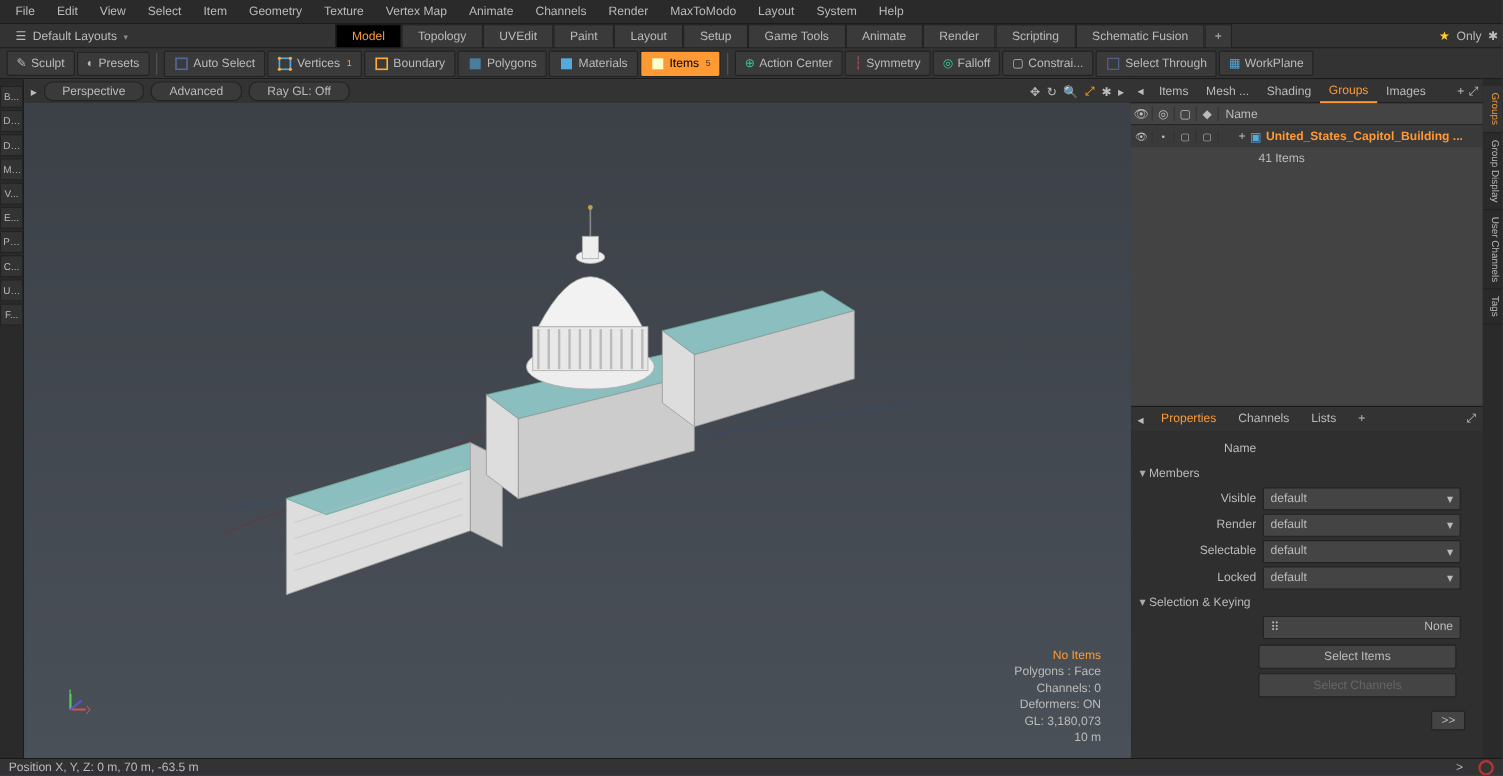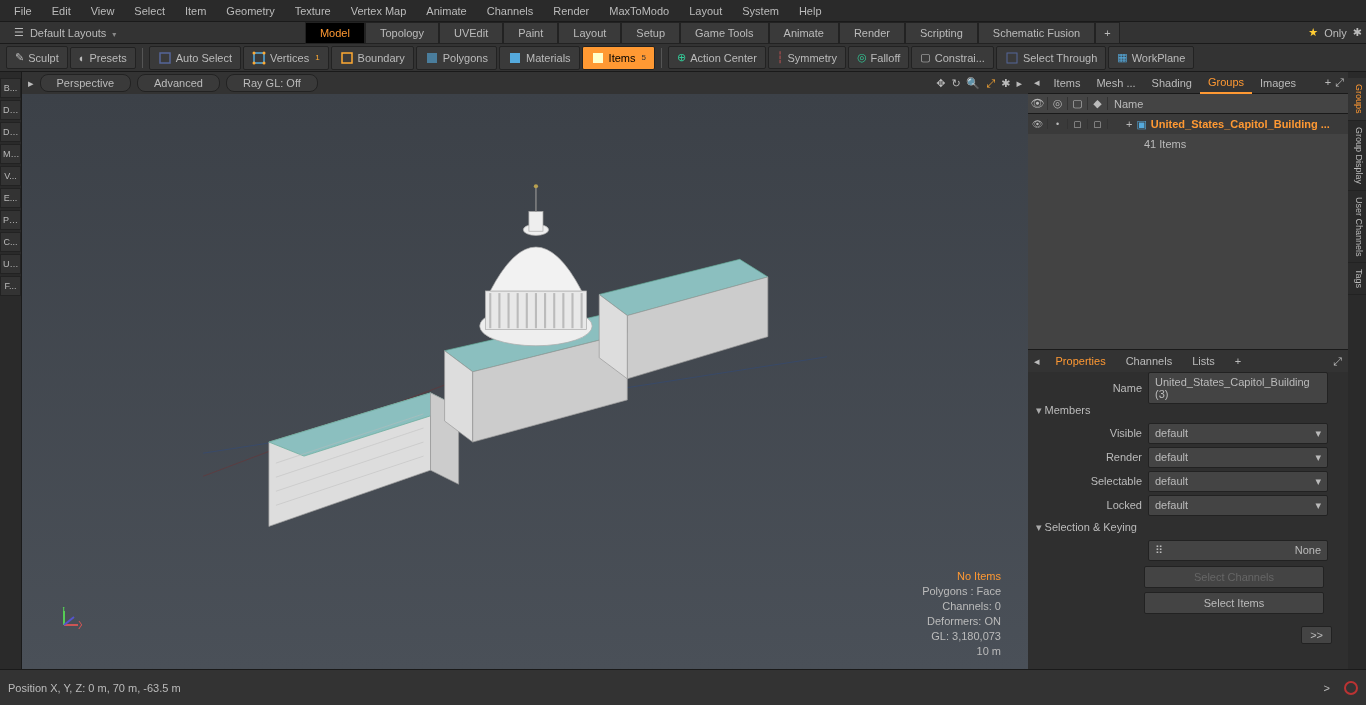--- a/index.html
+++ b/index.html
@@ -55,21 +55,21 @@
 .proprow{display:flex;align-items:center;height:24px;gap:6px}
 .proprow .lbl{width:108px;text-align:right}
 .proprow .val{flex:1;background:#444;border:1px solid #222;padding:3px 6px;border-radius:2px;cursor:pointer;display:flex;justify-content:space-between;max-width:180px}
 .sectionhdr{padding:4px 2px;color:#aaa;cursor:pointer}
 .selbtn{background:#444;border:1px solid #222;padding:4px;text-align:center;margin:4px 10px 4px 110px;border-radius:2px;cursor:pointer;max-width:180px}
 .selbtn.dis{color:#666}
 .arrowbtn{background:#444;border:1px solid #222;padding:2px 8px;border-radius:2px;cursor:pointer;float:right;margin:8px 10px}
 .sidetabs{width:18px;background:#2a2a2a;display:flex;flex-direction:column;padding-top:6px}
 .sidetabs .st{writing-mode:vertical-rl;padding:6px 2px;font-size:9px;cursor:pointer;text-align:center;border-bottom:1px solid #222}
 .sidetabs .st.active{color:#ff9933;background:#333}
-.statusbar{height:36px;background:#333;display:flex;align-items:center;padding:0 8px;border-top:1px solid #1a1a1a}
+.statusbar{height:16px;background:#333;display:flex;align-items:center;padding:0 8px;border-top:1px solid #1a1a1a}
 .statusbar .cmd{flex:1;max-width:280px;background:#3a3a3a;border:1px solid #222;padding:3px 8px;border-radius:8px;margin-left:auto}
 .statusbar .rec{width:14px;height:14px;border:2px solid #b33;border-radius:50%;margin-left:8px;cursor:pointer}
 .carrot::after{content:"▾";font-size:8px;margin-left:6px;color:#888}
 svg{display:block}
 </style>
 </head>
 <body>
 
 <div class="menubar">
   <span class="mi">File</span>
@@ -350,23 +350,20 @@
           <span style="padding:0 6px">◂</span>
           <span class="pt active">Properties</span>
           <span class="pt">Channels</span>
           <span class="pt">Lists</span>
           <span class="pt">+</span>
           <span style="margin-left:auto;padding-right:6px">⤢</span>
         </div>
         <div class="propbody">
           <div class="proprow">
             <span class="lbl">Name</span>
-            <span class="val">
-                <span>United_States_Capitol_Building (3)</span>
-              </span>
           </div>
           <div class="sectionhdr">▾ <span>Members</span></div>
           <div class="proprow">
             <span class="lbl">Visible</span>
             <span class="val">
                 <span>default</span>
                 <span>▾</span>
               </span>
           </div>
           <div class="proprow">
@@ -391,22 +388,22 @@
               </span>
           </div>
           <div class="sectionhdr">▾ <span>Selection &amp; Keying</span></div>
           <div class="proprow">
             <span class="lbl"></span>
             <span class="val">
                 <span>⠿</span> 
                 <span>None</span>
               </span>
           </div>
+          <div class="selbtn">Select Items</div>
           <div class="selbtn dis">Select Channels</div>
-          <div class="selbtn">Select Items</div>
           <div class="arrowbtn">&gt;&gt;</div>
         </div>
       </div>
     </div>
     <div class="sidetabs">
       <div class="st active">Groups</div>
       <div class="st">Group Display</div>
       <div class="st">User Channels</div>
       <div class="st">Tags</div>
     </div>

